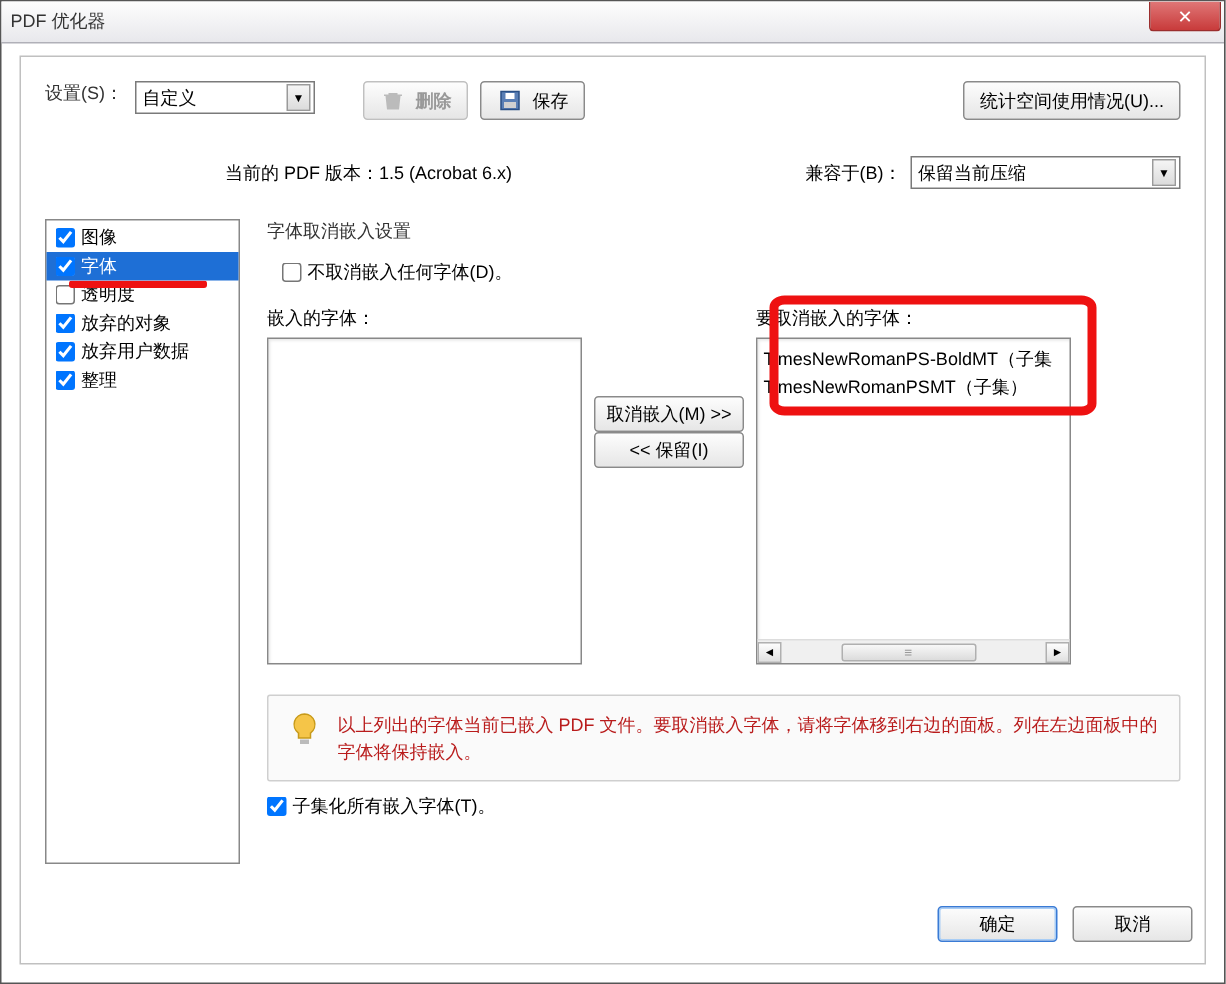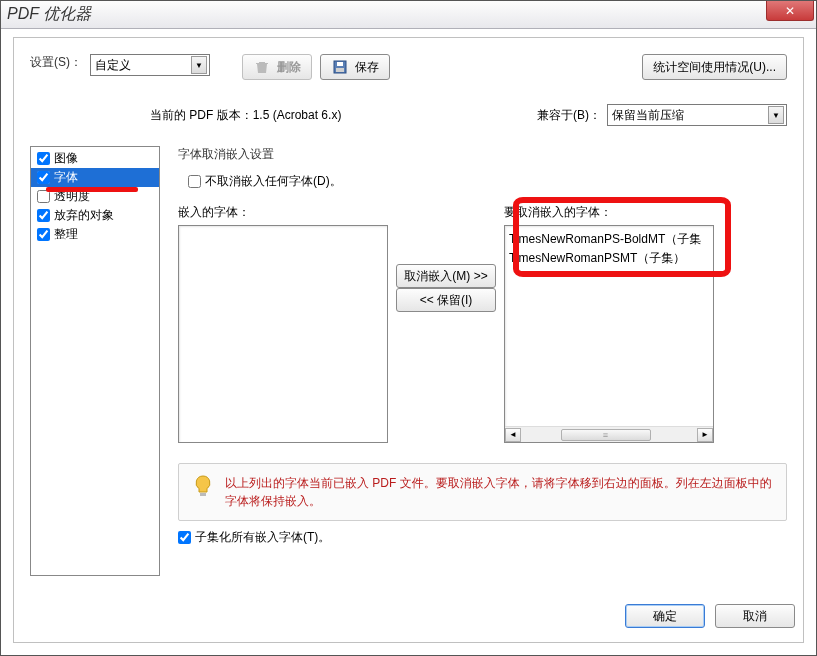--- a/index.html
+++ b/index.html
@@ -1,19 +1,19 @@
 <!DOCTYPE html>
 <html><head>
 <meta charset="utf-8">
 <style>
 * { box-sizing: border-box; margin: 0; padding: 0; font-family: "Microsoft YaHei", "SimSun", Tahoma, sans-serif; font-size: 12px; }
 body { background: #666; width: 817px; height: 656px; overflow: hidden; }
 .window { width: 817px; height: 656px; background: #fff; border: 1px solid #555; position: relative; }
 .titlebar { height: 28px; background: linear-gradient(#fdfdfd, #e8e8ec); border-bottom: 1px solid #b0b0b8; display: flex; align-items: center; padding: 0 6px; position: relative; }
-.title-text { color: #333; font-size: 16px; font-style: italic; }
+.title-text { color: #333; font-size: 12px; }
 .close-btn { position: absolute; right: 2px; top: 0; width: 48px; height: 20px; background: linear-gradient(#e07777, #c83b3b); border: 1px solid #9b2e2e; border-top: none; border-radius: 0 0 3px 3px; color: #fff; display: flex; align-items: center; justify-content: center; font-size: 13px; cursor: pointer; }
 .outer-frame { position: absolute; top: 36px; left: 12px; right: 12px; bottom: 12px; border: 1px solid #c0c0c0; background: #fff; padding: 16px; }
 .top-row { display: flex; gap: 8px; margin-bottom: 24px; }
 .label { color: #333; }
 .combo { width: 120px; height: 22px; border: 1px solid #7a7a7a; background: #fff; display: flex; align-items: center; justify-content: space-between; padding: 0 2px 0 4px; }
 .combo .arrow { width: 16px; height: 18px; background: linear-gradient(#f5f5f5,#dcdcdc); border: 1px solid #9a9a9a; display: flex; align-items: center; justify-content: center; font-size: 8px; }
 .btn { height: 26px; padding: 0 10px; background: linear-gradient(#fdfdfd,#e6e6e6); border: 1px solid #8a8a8a; border-radius: 3px; display: inline-flex; align-items: center; gap: 6px; cursor: pointer; }
 .btn.disabled { color: #999; border-color: #c0c0c0; font-weight: bold; }
 .icon-box { width: 18px; height: 18px; display: inline-flex; align-items: center; justify-content: center; }
 .row2 { display: flex; align-items: center; margin-bottom: 20px; padding-left: 120px; }
@@ -119,20 +119,24 @@
         <div class="side-item">
             <input type="checkbox" style="">
             <span>透明度</span>
           </div>
         <div class="side-item">
             <input type="checkbox" checked="" style="">
             <span>放弃的对象</span>
           </div>
         <div class="side-item">
             <input type="checkbox" checked="" style="">
+            <span>放弃用户数据</span>
+          </div>
+        <div class="side-item">
+            <input type="checkbox" checked="" style="">
             <span>整理</span>
           </div>
       </div>
 
       <div class="content">
         <div class="section-title">字体取消嵌入设置</div>
         <div class="chk-row">
           <input type="checkbox" style="">
           <span>不取消嵌入任何字体(D)。</span>
         </div>

